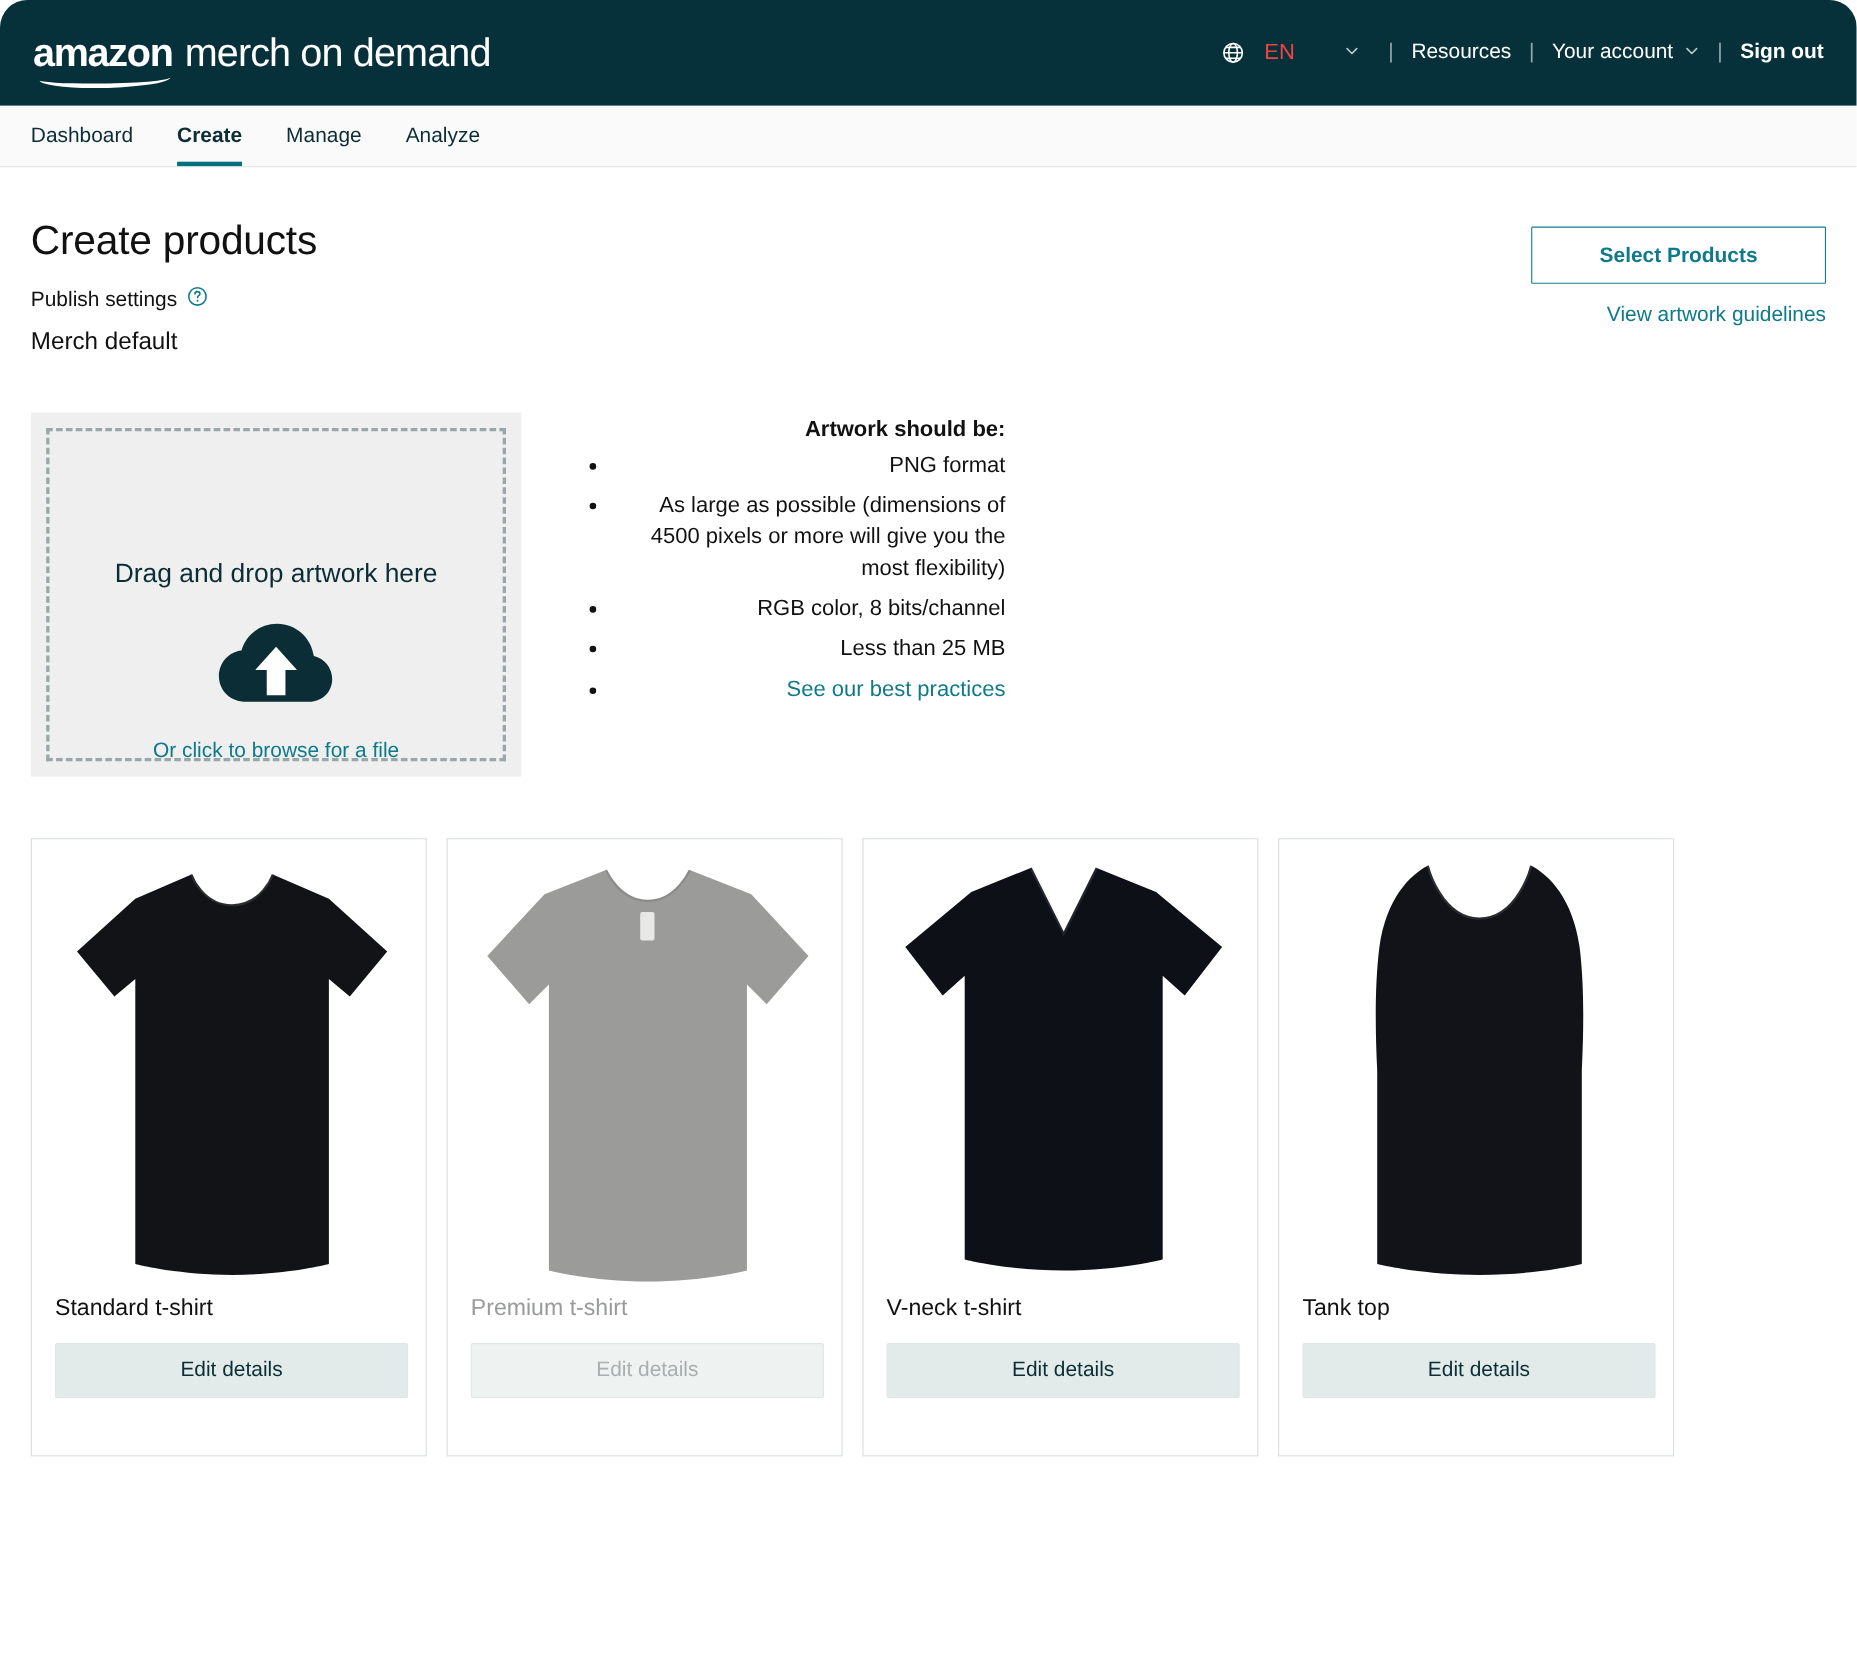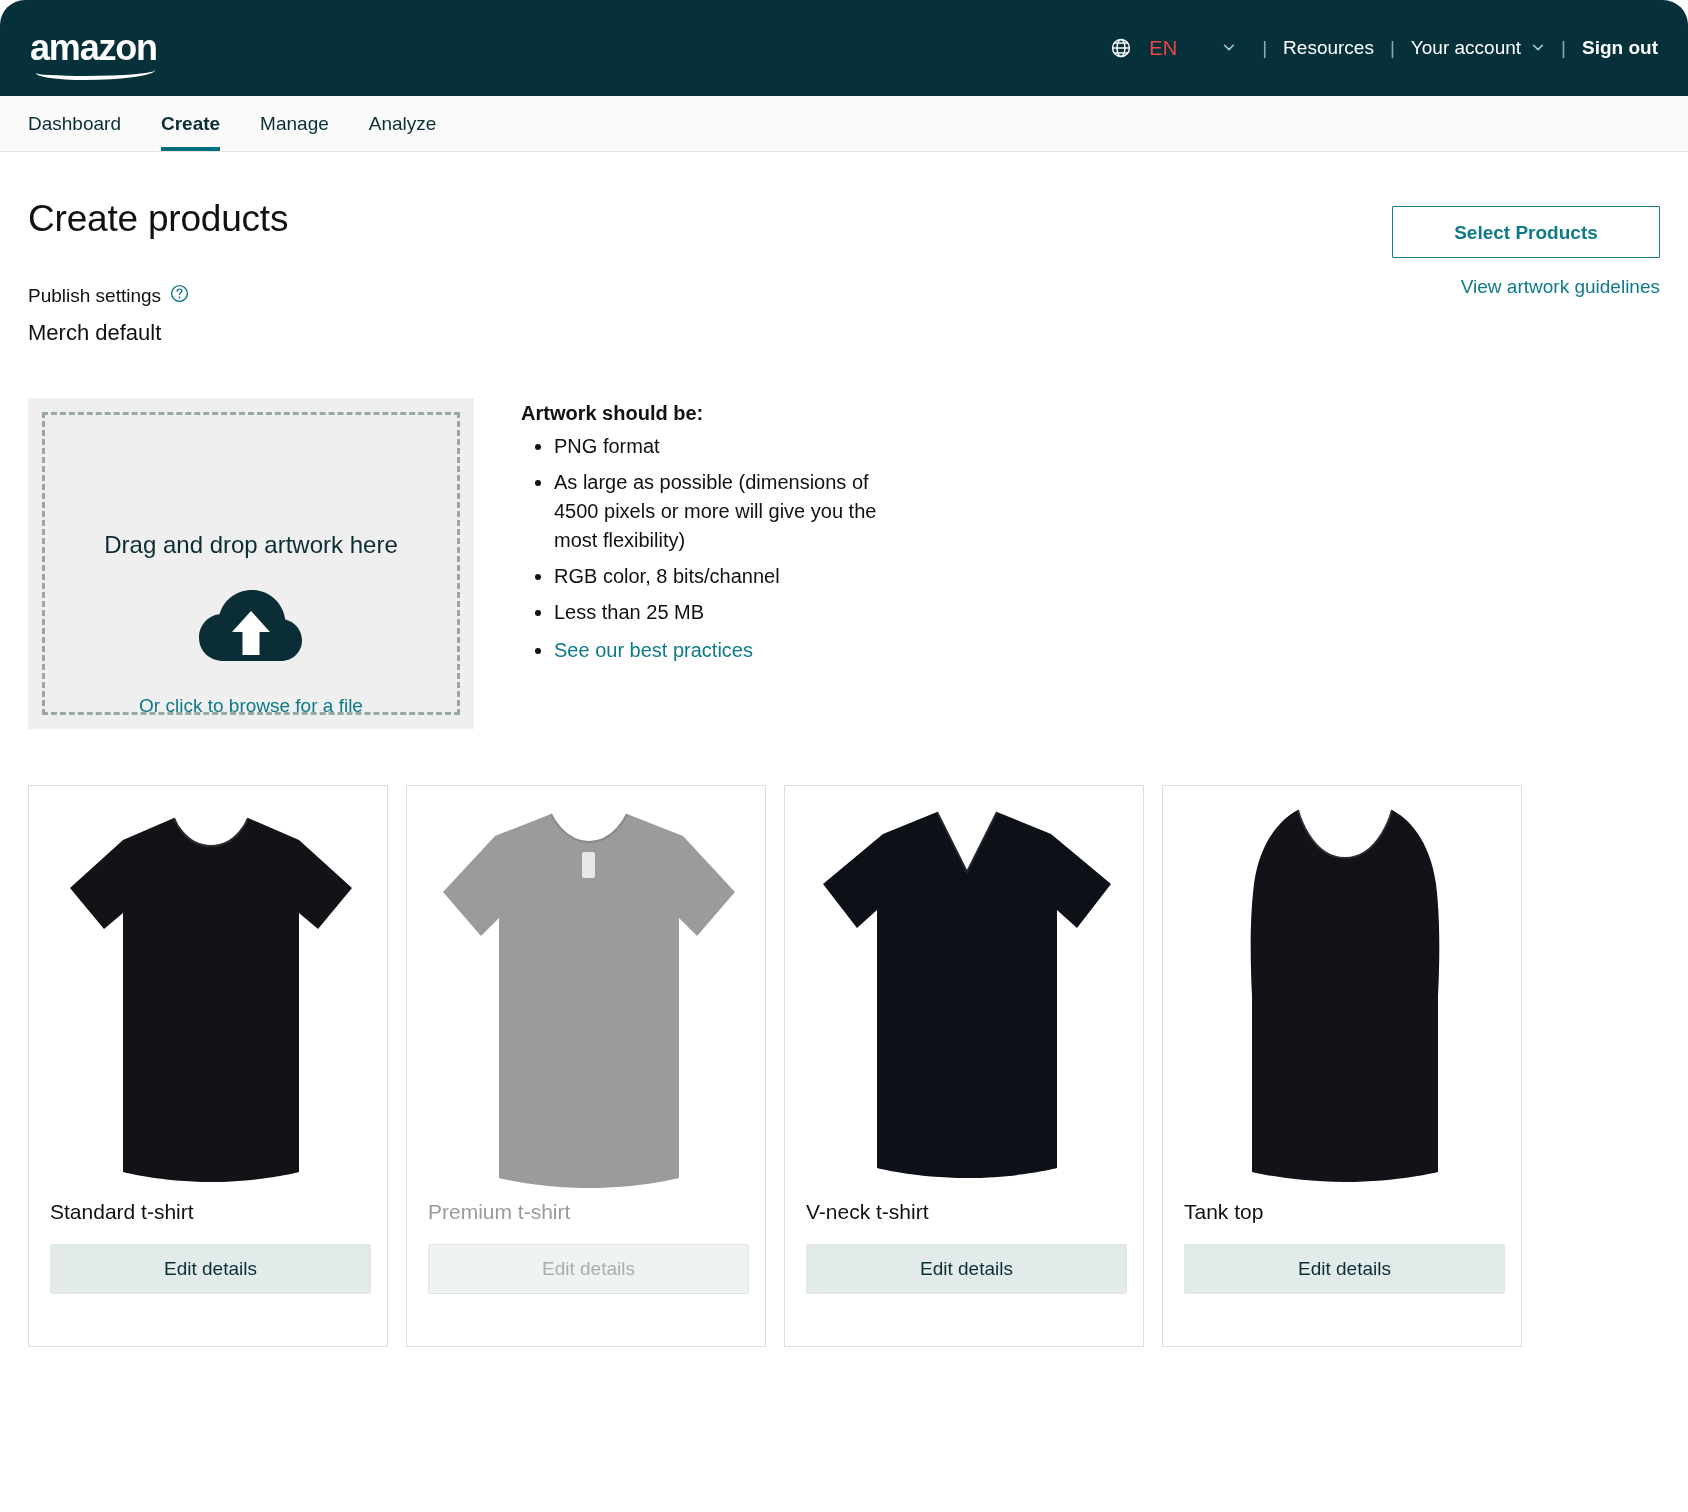--- a/index.html
+++ b/index.html
@@ -93,21 +93,21 @@
 
   
   .content { padding: 0 28px; position: relative; }
   h1.page-title {
     font-size: 37px;
     font-weight: 400;
     color: #111111;
     margin: 46px 0 0 0;
     letter-spacing: -0.2px;
   }
-  .pub-row { margin-top: 44px; }
+  .pub-row { margin-top: 20px; }
   .pub-label {
     font-size: 19px; color: #111; display: inline-flex; align-items: center; gap: 9px;
   }
   .qmark { width: 19px; height: 19px; display:inline-block; }
   .merch-default {
     font-size: 22px; color: #111; margin-top: 12px; font-weight: 400;
   }
 
   .right-actions {
     position: absolute;
@@ -170,20 +170,21 @@
   .dz-link {
     margin-top: 28px;
     font-size: 19px;
     color: #0e7a89;
     cursor: pointer;
   }
 
   .artwork-info {
     margin-left: 47px;
     padding-top: 4px;
+    text-align: right;
   }
   .artwork-info .ai-title {
     font-size: 20px;
     font-weight: 700;
     color: #111;
     margin-bottom: 6px;
   }
   .artwork-info ul {
     margin: 0; padding-left: 33px;
     list-style: disc;
@@ -249,20 +250,21 @@
   svg { display: block; }
 </style>
 </head>
 <body>
 
 <div class="page">
 
   <div class="topbar">
     <div class="brand">
       <span class="b-amazon">amazon</span>
+      <span class="b-rest">merch on demand</span>
     </div>
 
     <div class="topnav">
       <div class="lang">
         <span>
           <svg class="globe" viewBox="0 0 24 24" fill="none" stroke="#ffffff" stroke-width="1.6">
             <circle cx="12" cy="12" r="9.2"></circle>
             <ellipse cx="12" cy="12" rx="4.3" ry="9.2"></ellipse>
             <line x1="2.8" y1="12" x2="21.2" y2="12"></line>
             <line x1="4.4" y1="6.6" x2="19.6" y2="6.6"></line>

